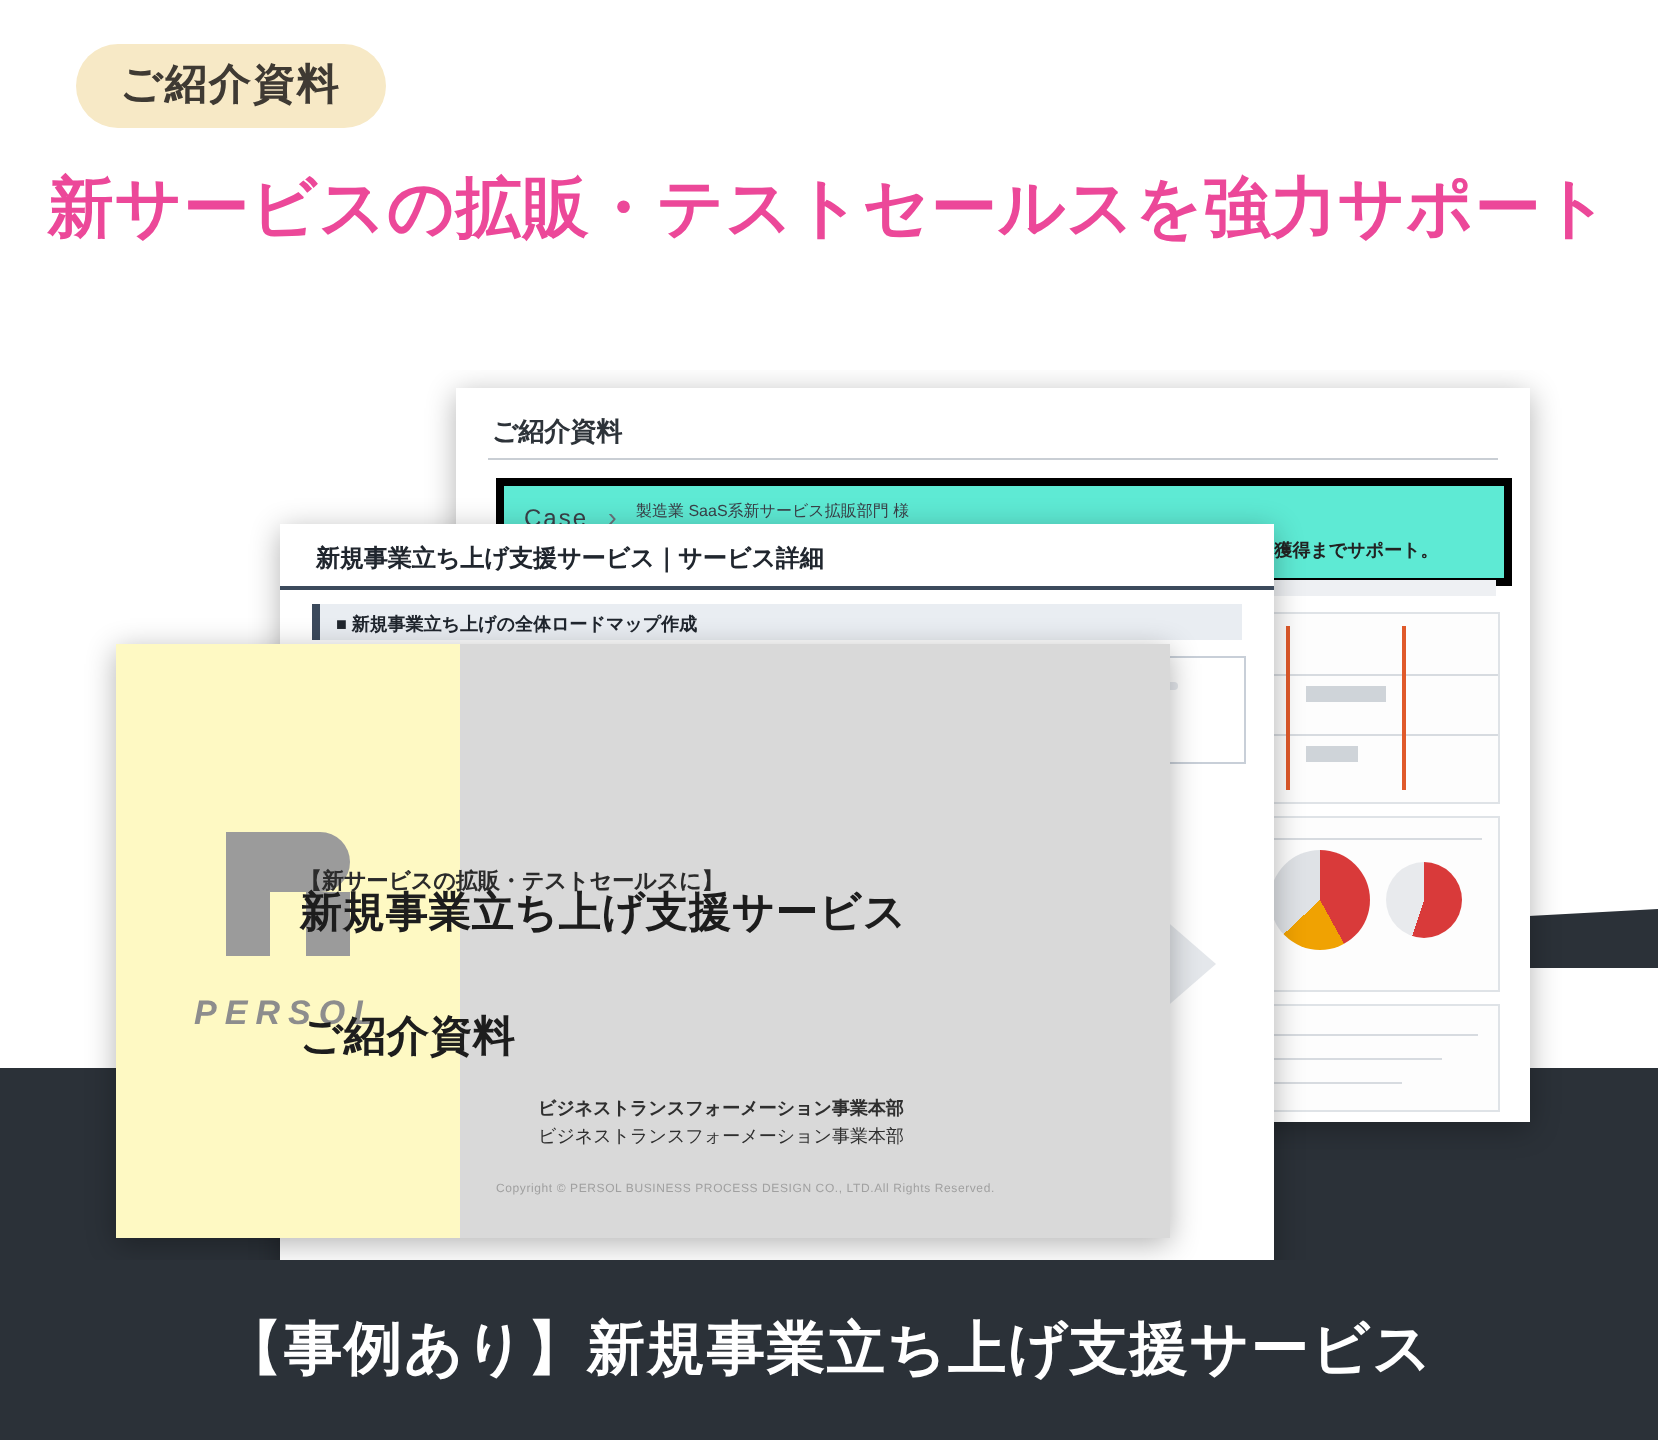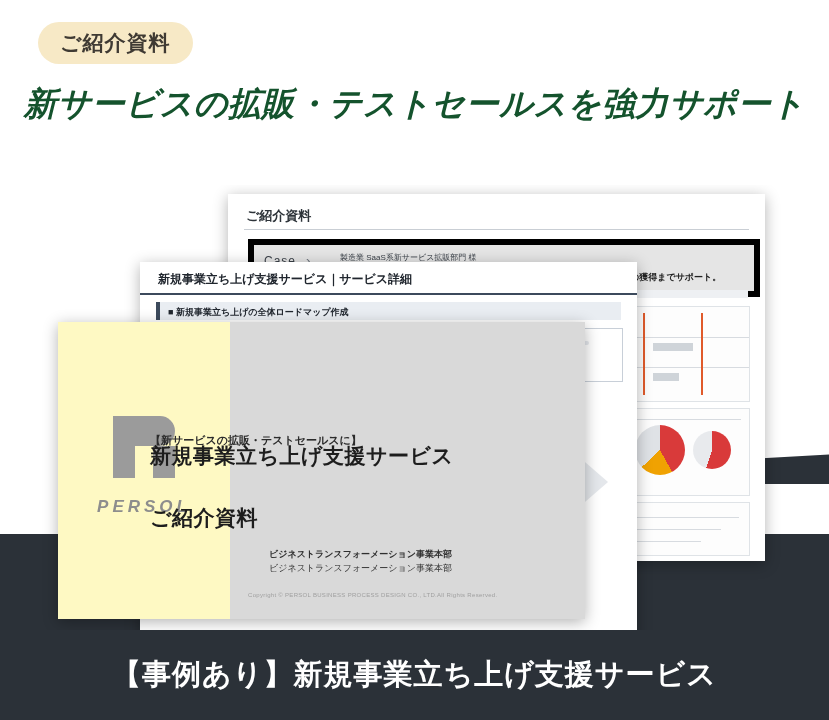--- a/index.html
+++ b/index.html
@@ -41,23 +41,22 @@
 
   
   .headline {
     position: absolute;
     left: 0;
     top: 82px;
     width: 829px;
     text-align: center;
     font-size: 33px;
     font-weight: bold;
-    color: #14532d;
+    color: #ec4899;
     letter-spacing: 0.5px;
-    font-style: italic;
   }
   .subhead {
     position: absolute;
     left: 0;
     top: 137px;
     width: 829px;
     text-align: center;
     font-size: 24px;
     font-weight: bold;
     color: #33312e;
@@ -130,41 +129,41 @@
     width: 505px;
     height: 1px;
     background: #c9ced4;
   }
   .cb-caserow {
     position: absolute;
     left: 20px;
     top: 45px;
     width: 500px;
     height: 46px;
-    border: 6px solid #000000;
-    background: #e5e5e5;
+    border: 4px solid #000000;
+    background: #5eead4;
   }
   .cb-case {
     position: absolute;
     left: 10px;
     top: 9px;
     font-size: 12px;
     color: #3a4048;
     letter-spacing: 1px;
   }
   .cb-chev {
     position: absolute;
     left: 52px;
     top: 8px;
     font-size: 13px;
     color: #6a717a;
   }
   .cb-casehead {
     position: absolute;
-    left: 86px;
+    left: 66px;
     top: 7px;
     font-size: 8px;
     color: #3a4048;
   }
   .cb-casebody {
     position: absolute;
     left: 12px;
     top: 26px;
     font-size: 9px;
     font-weight: bold;

